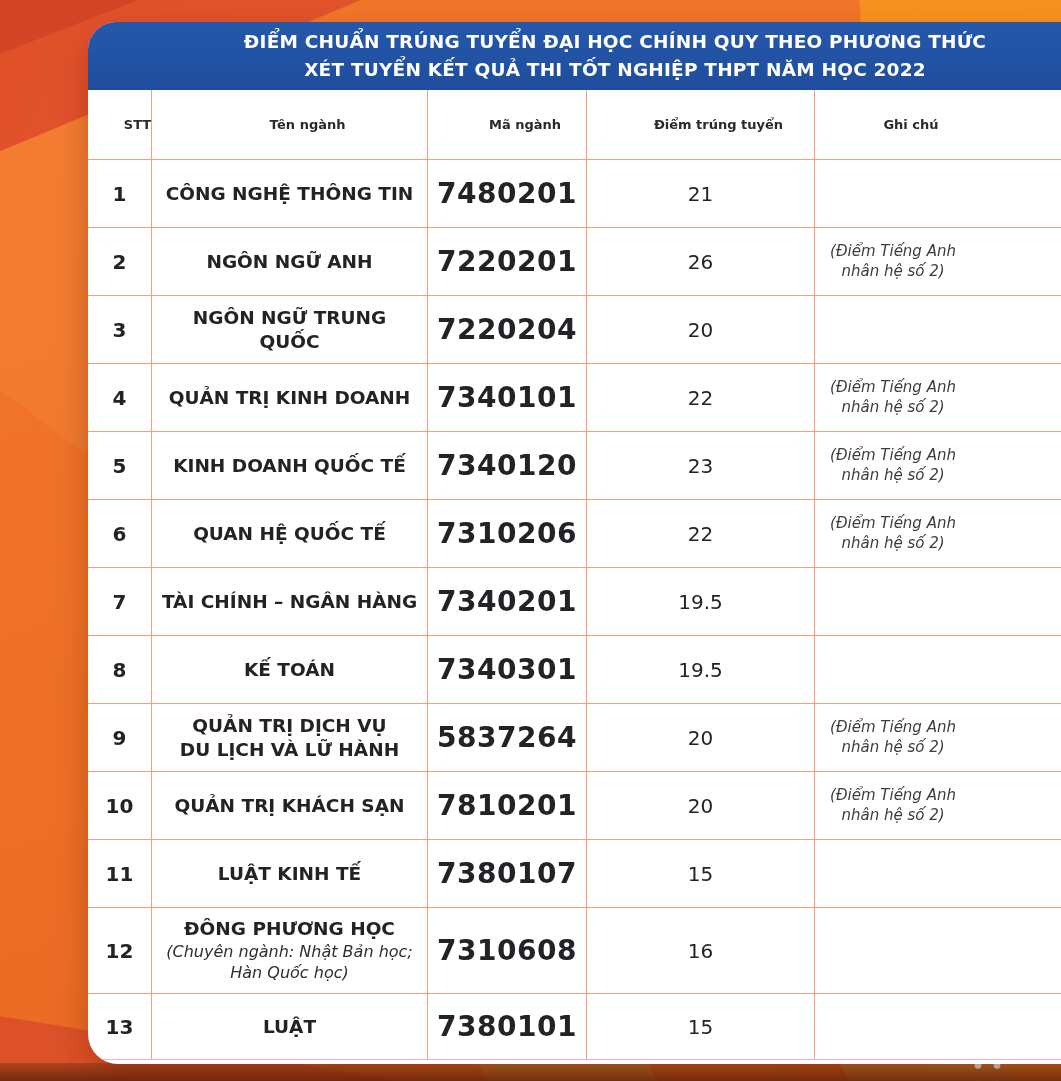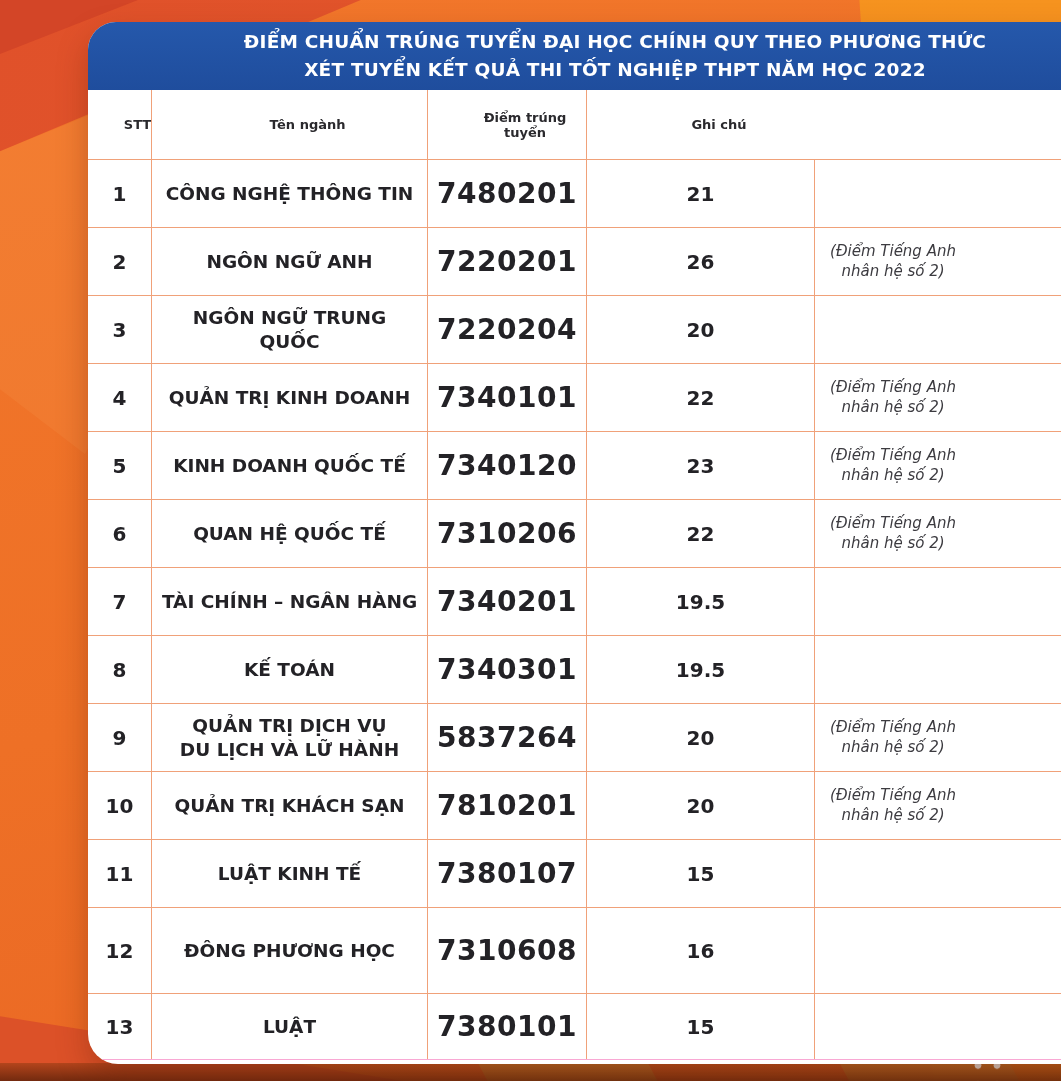--- a/index.html
+++ b/index.html
@@ -50,21 +50,21 @@
   .head-row .cell{font-weight:bold;font-size:13px;color:#2a292d;margin-left:36px;}
   .row{min-height:68px;}
   .row:nth-child(12){min-height:86px;}
   .row:nth-child(13){min-height:66px;border-bottom:1px solid #f9a8d4;}
   .c-stt{font-weight:600;font-size:20px;}
   .c-name{font-weight:bold;font-size:18.5px;line-height:1.25;flex-direction:column;}
   .name-main{white-space:pre-line;}
   .name-sub{font-weight:normal;font-style:italic;font-size:16px;color:#2e2d31;
     margin-top:2px;line-height:1.3;}
   .c-code{font-weight:600;font-size:28px;letter-spacing:.5px;}
-  .c-score{font-weight:bold;font-size:20px;}
+  .c-score{font-weight:normal;font-size:20px;}
   .c-note{font-style:italic;font-size:15px;color:#3c3b40;line-height:1.3;}
 </style>
 </head>
 <body>
 
 <div class="shape bg-right-light"></div>
 <div class="shape bg-top-red"></div>
 <div class="shape bg-top-red2"></div>
 <div class="shape bg-left-band"></div>
 <div class="shape bg-bottom-red"></div>
@@ -75,20 +75,21 @@
 
 <div class="card">
   <div class="banner">
     <div class="banner-title">ĐIỂM CHUẨN TRÚNG TUYỂN ĐẠI HỌC CHÍNH QUY THEO PHƯƠNG THỨC
 XÉT TUYỂN KẾT QUẢ THI TỐT NGHIỆP THPT NĂM HỌC 2022</div>
   </div>
 
   <div class="grid-row head-row">
     <div class="cell">STT</div>
     <div class="cell">Tên ngành</div>
+    <div class="cell">Mã ngành</div>
     <div class="cell">Điểm trúng tuyển</div>
     <div class="cell">Ghi chú</div>
   </div>
 
   <div id="rows">
       <div class="grid-row row">
     <div class="cell c-stt">1</div>
     <div class="cell c-name">
       <div class="name-main">CÔNG NGHỆ THÔNG TIN</div>
 
@@ -195,20 +196,21 @@
 
     </div>
     <div class="cell c-code">7380107</div>
     <div class="cell c-score">15</div>
     <div class="cell c-note"></div>
   </div>
       <div class="grid-row row">
     <div class="cell c-stt">12</div>
     <div class="cell c-name">
       <div class="name-main">ĐÔNG PHƯƠNG HỌC</div>
+      <div class="name-sub">(Chuyên ngành: Nhật Bản học; Hàn Quốc học)</div>
     </div>
     <div class="cell c-code">7310608</div>
     <div class="cell c-score">16</div>
     <div class="cell c-note"></div>
   </div>
       <div class="grid-row row">
     <div class="cell c-stt">13</div>
     <div class="cell c-name">
       <div class="name-main">LUẬT</div>
 

